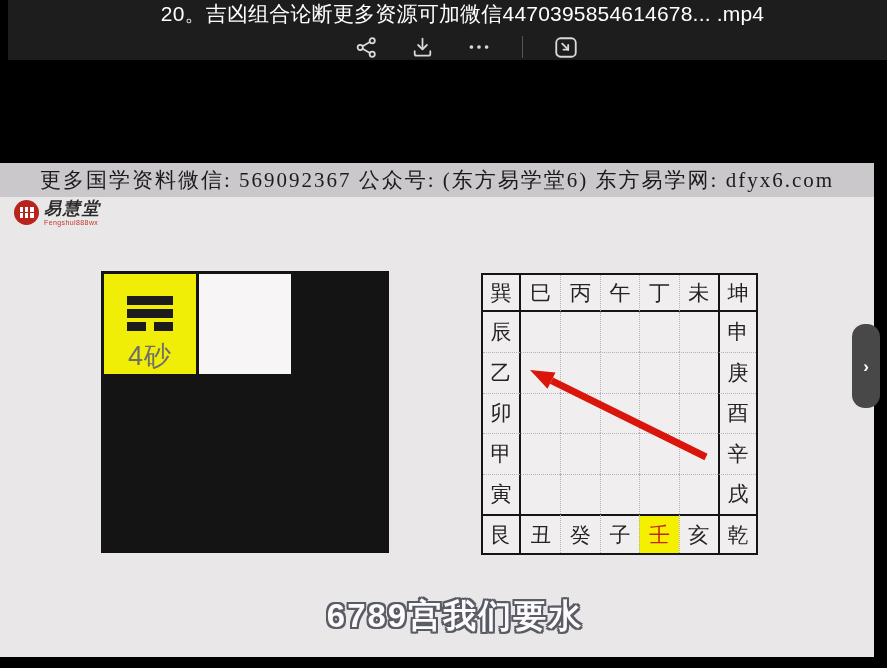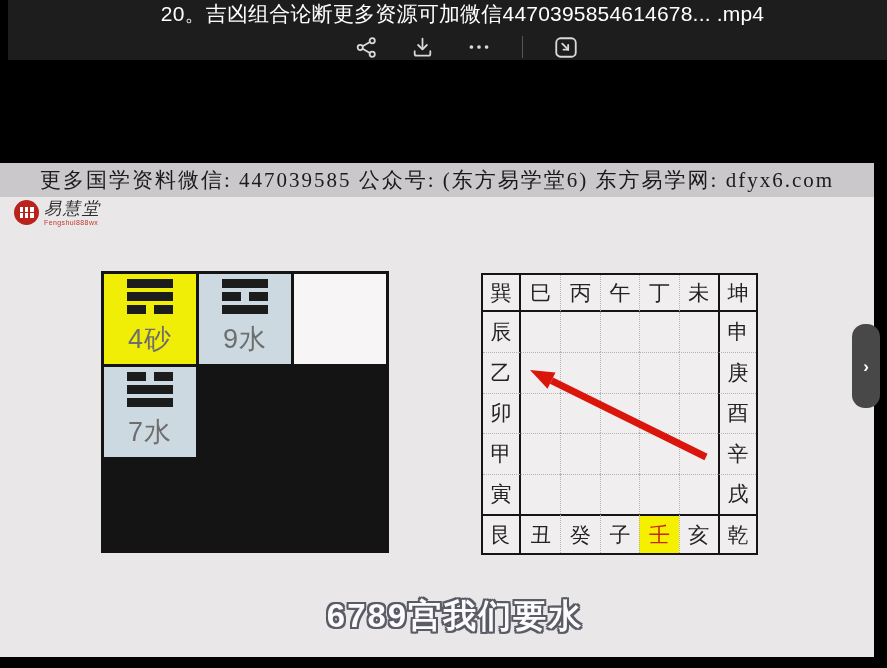--- a/index.html
+++ b/index.html
@@ -35,29 +35,29 @@
     letter-spacing:2px; white-space:nowrap;
   }
   .logo { position:absolute; left:14px; top:37px; display:flex; align-items:flex-start; gap:5px; }
   .logo-mark {
     width:25px; height:25px; border-radius:50%; background:#b9231d;
     display:flex; align-items:center; justify-content:center;
   }
   .logo-grid { width:14px; height:11px; display:grid; grid-template-columns:repeat(3,1fr); grid-template-rows:repeat(2,1fr); gap:1.5px; }
   .logo-grid span { background:#fff; }
   .logo-txt { display:flex; flex-direction:column; line-height:1; }
-  .logo-name { font-family:"Liberation Serif", serif; font-weight:normal; font-style:italic; font-size:17px; color:#2a2a2a; letter-spacing:2px; }
+  .logo-name { font-family:"Liberation Serif", serif; font-weight:bold; font-style:italic; font-size:17px; color:#2a2a2a; letter-spacing:2px; }
   .logo-sub { font-size:7px; color:#c0392b; margin-top:2px; letter-spacing:0.4px; }
   
   .luoshu {
     position:absolute; left:101px; top:108px; width:288px; height:282px;
     background:#141414; border:3px solid #141414;
     display:grid; grid-template-columns:repeat(3,1fr); grid-template-rows:repeat(3,1fr); gap:3px;
   }
-  .lcell { display:flex; flex-direction:column; align-items:center; padding-top:5px; }
+  .lcell { display:flex; flex-direction:column; align-items:center; padding-top:22px; }
   .lcell.yellow { background:#f0ee06; }
   .lcell.blue   { background:#cdd9e0; }
   .lcell.white  { background:#f7f5f6; }
   .trigram { display:flex; flex-direction:column; gap:4px; }
   .tline { width:46px; height:9px; display:flex; justify-content:space-between; }
   .tline.solid { background:#1c1c1c; }
   .tline.broken span { width:19px; height:9px; background:#1c1c1c; }
   .llabel { font-size:27px; color:#6e6e6e; margin-top:7px; letter-spacing:1px; }
   
   .compass {
@@ -126,21 +126,21 @@
           <path d="M8.5 8.5 L14 14"></path>
             <path d="M14 14 h-4.3"></path>
             <path d="M14 14 v-4.3"></path>
         </svg>
       </div>
     </div>
   </div>
 
   <div class="slide">
 
-    <div class="banner">更多国学资料微信: 447039585 公众号: (东方易学堂6) 东方易学网: dfyx6.com</div>
+    <div class="banner">更多国学资料微信: 569092367 公众号: (东方易学堂6) 东方易学网: dfyx6.com</div>
 
     <div class="logo">
       <div class="logo-mark">
         <div class="logo-grid">
             <span></span>
             <span></span>
             <span></span>
             <span></span>
             <span></span>
             <span></span>
@@ -157,43 +157,21 @@
           <div class="trigram">
             <div class="tline solid"></div>
             <div class="tline solid"></div>
             <div class="tline broken">
               <span></span>
               <span></span>
             </div>
           </div>
           <div class="llabel">4砂</div>
         </div>
-        <div class="lcell blue">
-          <div class="trigram">
-            <div class="tline solid"></div>
-            <div class="tline broken">
-              <span></span>
-              <span></span>
-            </div>
-            <div class="tline solid"></div>
-          </div>
-          <div class="llabel">9水</div>
-        </div>
         <div class="lcell white"></div>
-        <div class="lcell blue">
-          <div class="trigram">
-            <div class="tline broken">
-              <span></span>
-              <span></span>
-            </div>
-            <div class="tline solid"></div>
-            <div class="tline solid"></div>
-          </div>
-          <div class="llabel">7水</div>
-        </div>
       </div>
 
     <div class="compass">
         <div class="ccell sR sB">巽</div>
         <div class="ccell sB">巳</div>
         <div class="ccell sB dL">丙</div>
         <div class="ccell sB dL">午</div>
         <div class="ccell sB dL">丁</div>
         <div class="ccell sB dL">未</div>
         <div class="ccell sL sB">坤</div>

